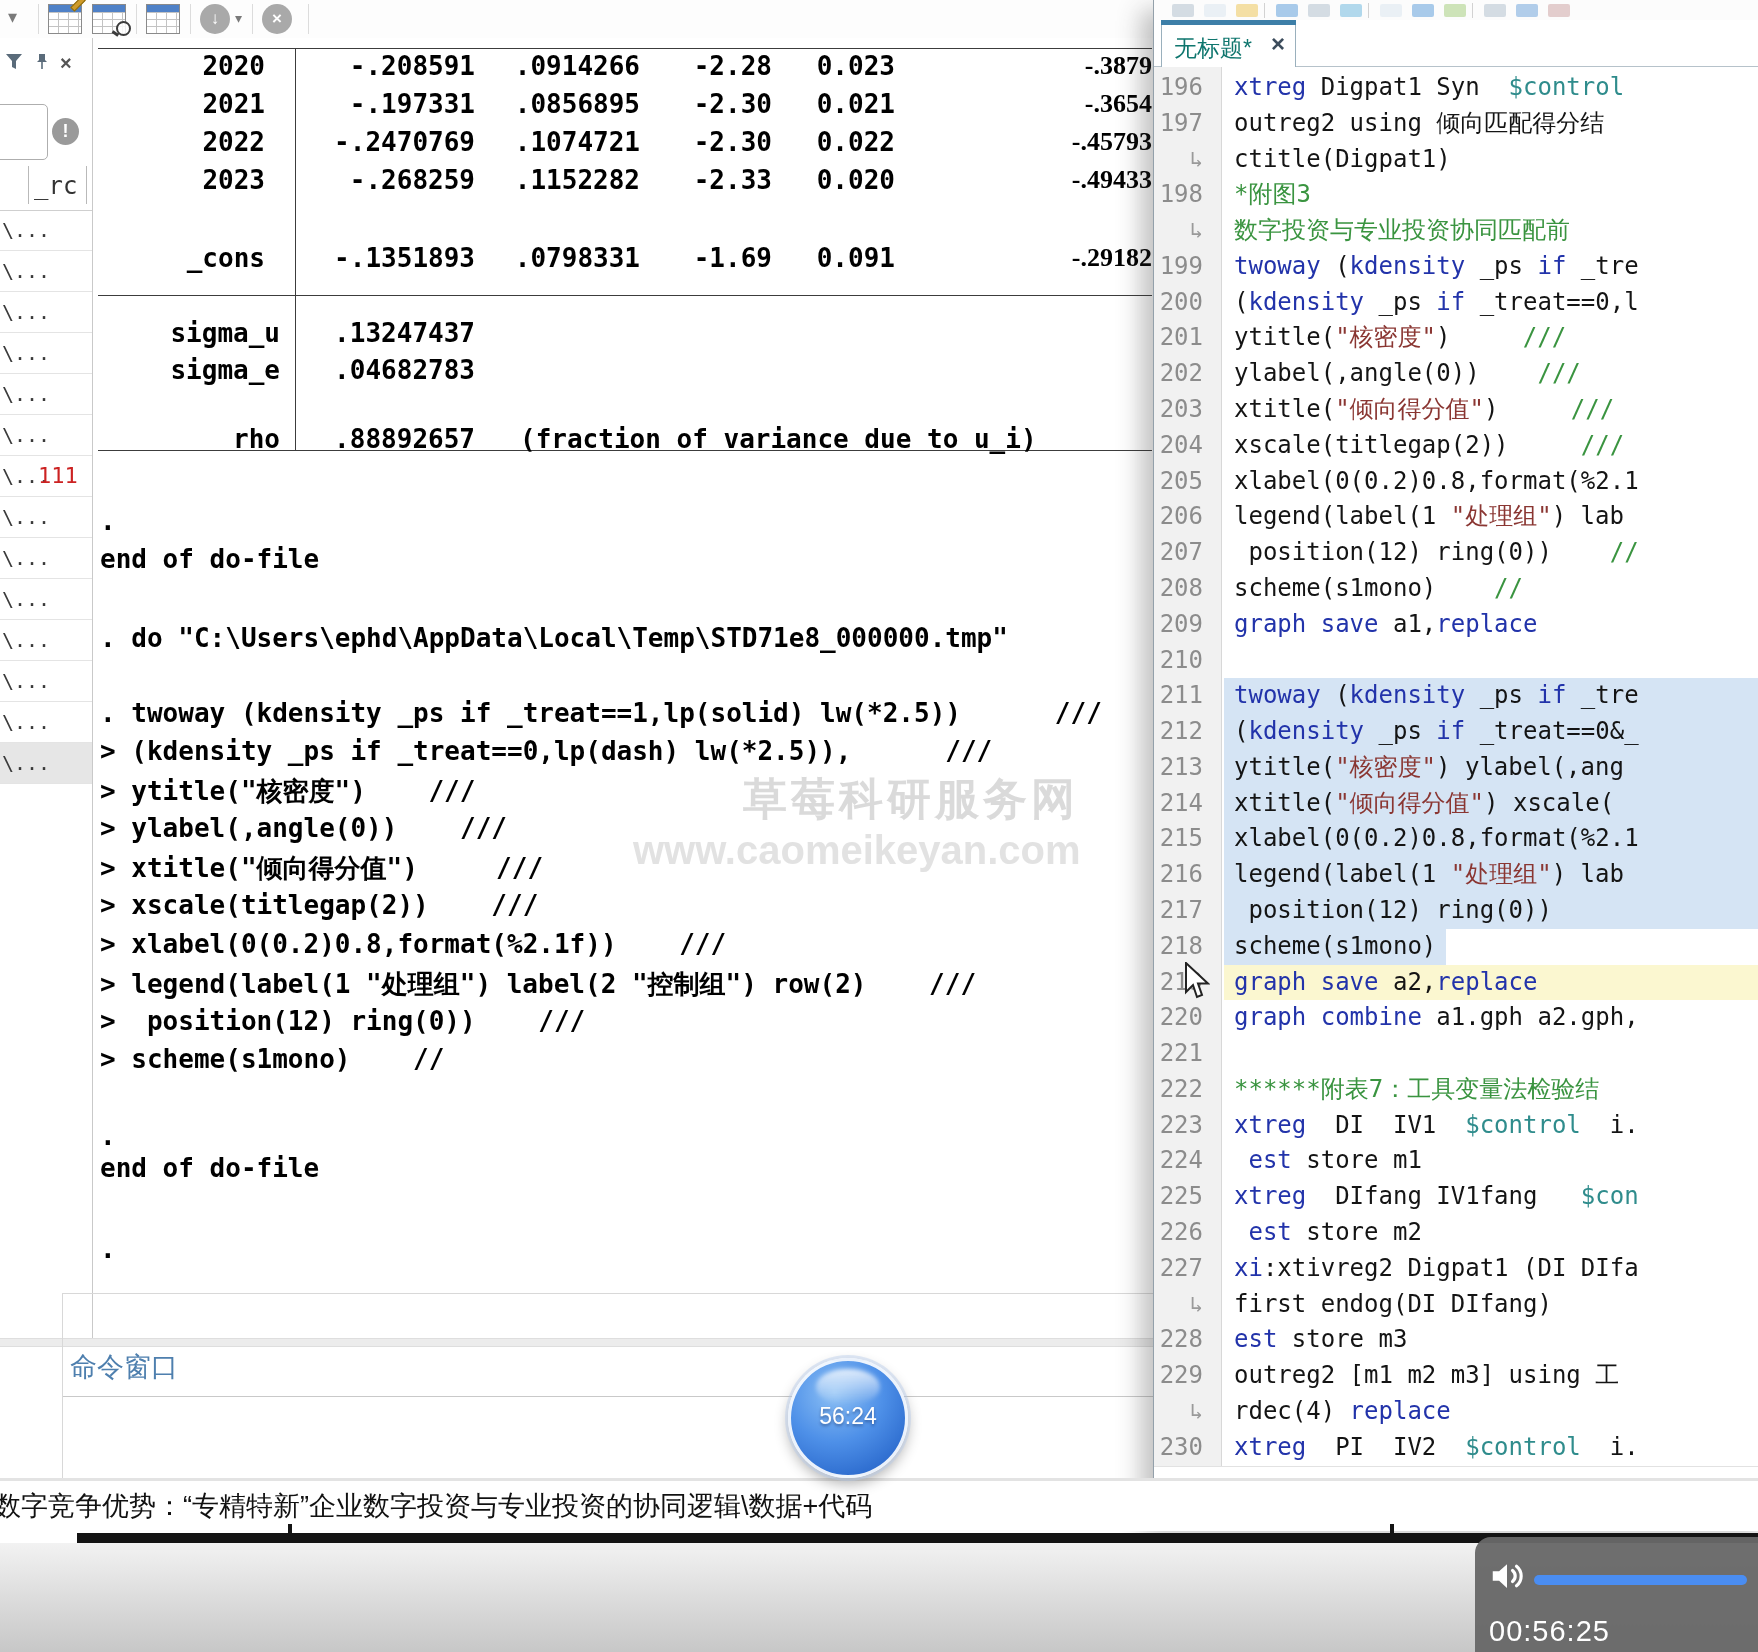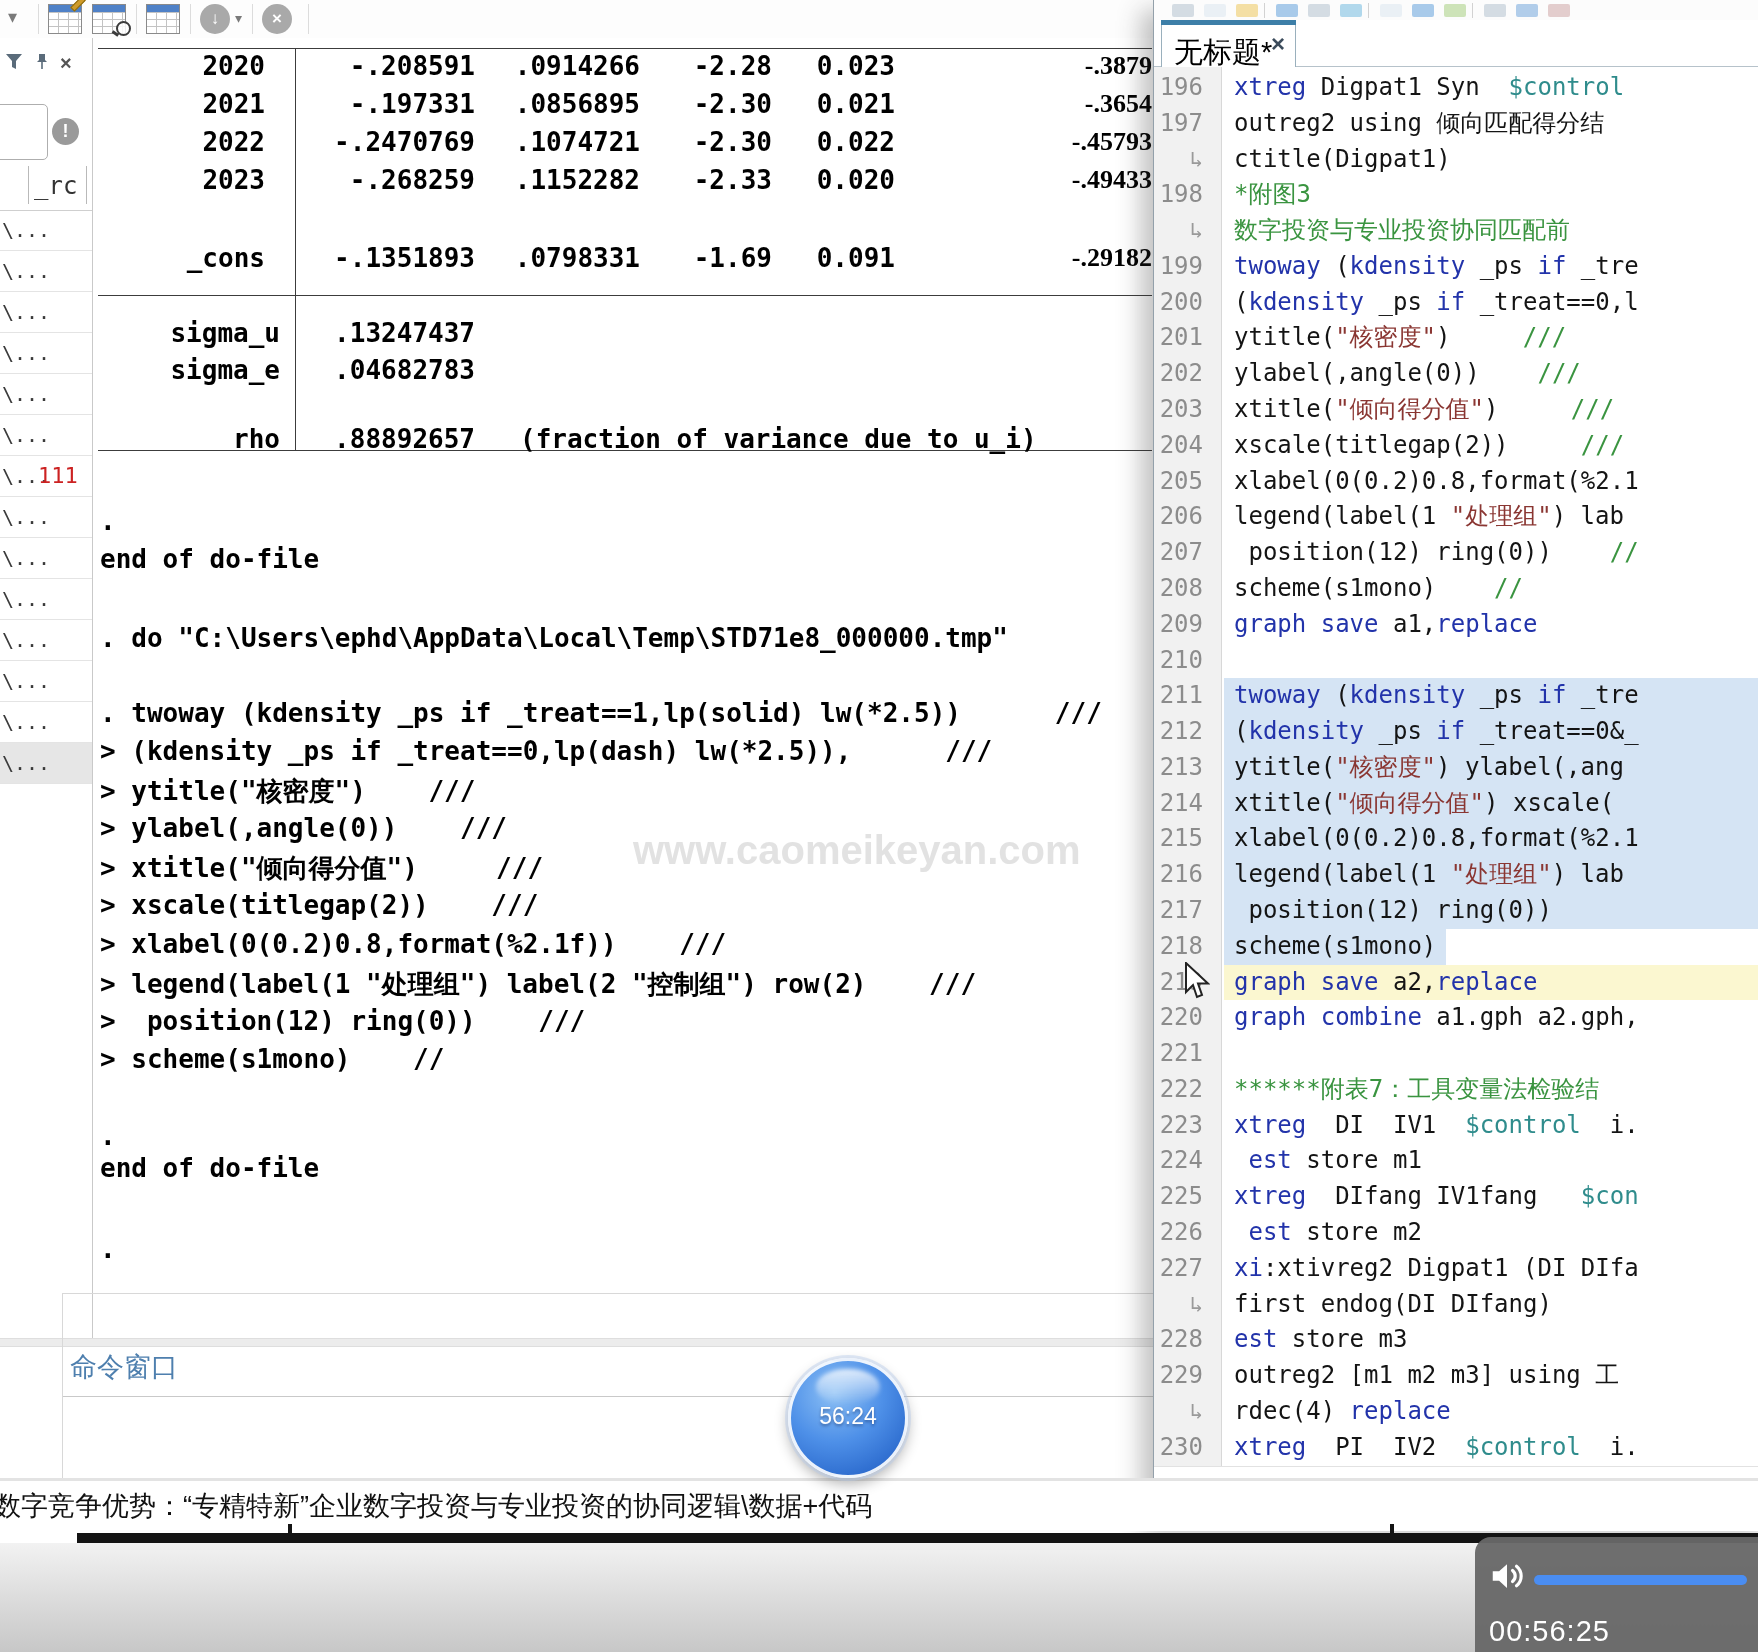--- a/index.html
+++ b/index.html
@@ -59,21 +59,21 @@
   .editor{position:absolute;left:1153px;top:0;width:624px;height:1524px;background:#fff;
           border-left:1px solid #93a0aa;border-bottom:1px solid #93a0aa;border-radius:0 0 14px 14px;
           box-shadow:-12px 10px 24px rgba(50,50,50,0.30);overflow:hidden;}
   .ed-toolbar{position:absolute;left:0;top:0;width:100%;height:20px;background:#fcfcfc;border-bottom:1px solid #dadada;}
   .stub{position:absolute;top:4px;width:22px;height:13px;border-radius:2px;opacity:.9;}
   .stubsep{position:absolute;top:3px;width:1px;height:15px;background:#d2d2d2;}
   .ed-tabbar{position:absolute;left:0;top:20px;width:100%;height:47px;background:#fff;}
   .ed-tabbar .underline{position:absolute;left:0;bottom:0;width:100%;height:1px;background:#b6c2ca;}
   .ed-tab{position:absolute;left:7px;top:0;width:133px;height:46px;background:#fff;border:1px solid #9ab0bd;border-bottom:none;}
   .ed-tab::before{content:'';position:absolute;left:-1px;top:-1px;width:calc(100% + 2px);height:5px;background:#3d7fa8;}
-  .ed-tab .t{position:absolute;left:12px;top:12px;font-size:29px;color:#000000;}
+  .ed-tab .t{position:absolute;left:12px;top:12px;font-size:23px;color:#0f766e;}
   .ed-tab .x{position:absolute;right:10px;top:9px;font-size:24px;font-weight:bold;color:#3c4c5c;}
   .gutterbg{position:absolute;left:0;top:67px;width:67px;height:1399px;background:#f1f1f1;border-right:1px solid #d8d8d8;}
   .code-lines{position:absolute;left:0;top:70px;width:624px;}
   .crow{position:relative;height:35.79px;line-height:35.79px;font-family:"DejaVu Sans Mono",monospace;font-size:24px;}
   .crow::before{content:'';position:absolute;left:70px;right:0;top:0;bottom:0;background:transparent;}
   .crow.sel::before{background:#d5e4f4;}
   .crow.selpart::before{background:#d5e4f4;right:auto;width:222px;}
   .crow.cur::before{background:#fbf7d0;}
   .gnum{position:absolute;left:0;top:0;width:49px;text-align:right;color:#8c8c8c;z-index:1;
         font-family:"DejaVu Sans Mono","DejaVu Sans",monospace;}
@@ -277,20 +277,21 @@
         <div class="logline" style="top: 1196px;">.</div>
       </div>
   </div>
 
   <div class="sepline" style="left:62px;top:1293px;width:1091px;height:1px"></div>
   <div class="splitter"></div>
   <div class="cmd-title">命令窗口</div>
   <div class="sepline" style="left:62px;top:1396px;width:1091px;height:1px;background:#c9c9c9"></div>
   <div class="sepline" style="left:62px;top:1293px;width:1px;height:185px"></div>
 
+  <div class="wm1">草莓科研服务网</div>
   <div class="wm2">www.caomeikeyan.com</div>
 
   <div class="editor">
     <div class="ed-toolbar">
         <div class="stub" style="left: 18px; background: rgb(207, 216, 224);"></div>
         <div class="stub" style="left: 50px; background: rgb(232, 238, 244);"></div>
         <div class="stub" style="left: 82px; background: rgb(243, 220, 154);"></div>
         <div class="stub" style="left: 122px; background: rgb(159, 196, 232);"></div>
         <div class="stub" style="left: 154px; background: rgb(207, 216, 224);"></div>
         <div class="stub" style="left: 186px; background: rgb(168, 212, 234);"></div>

